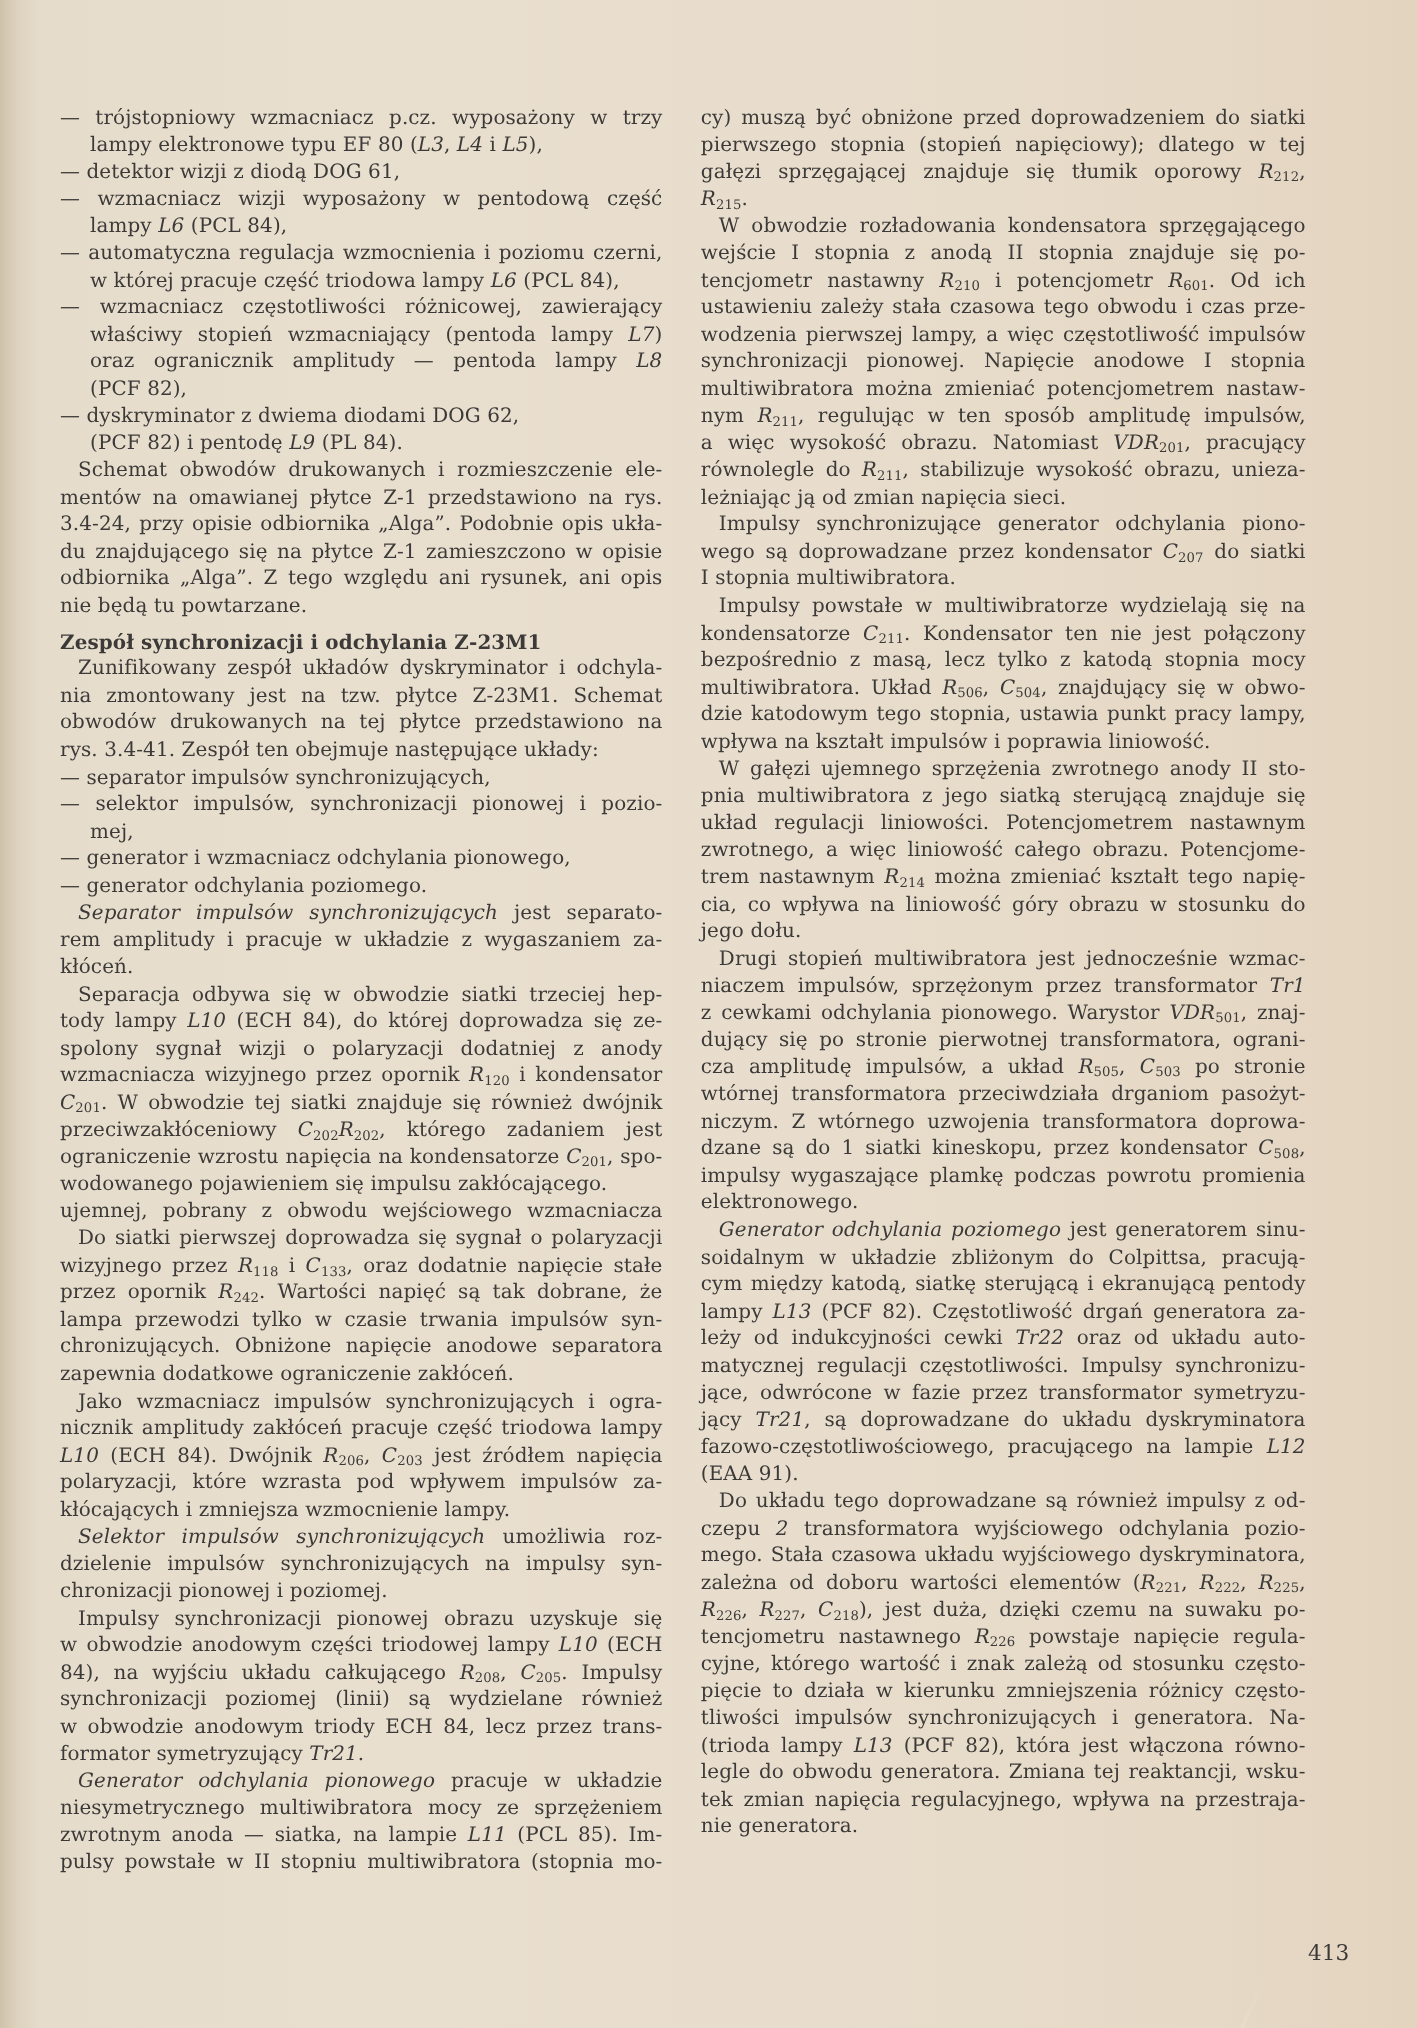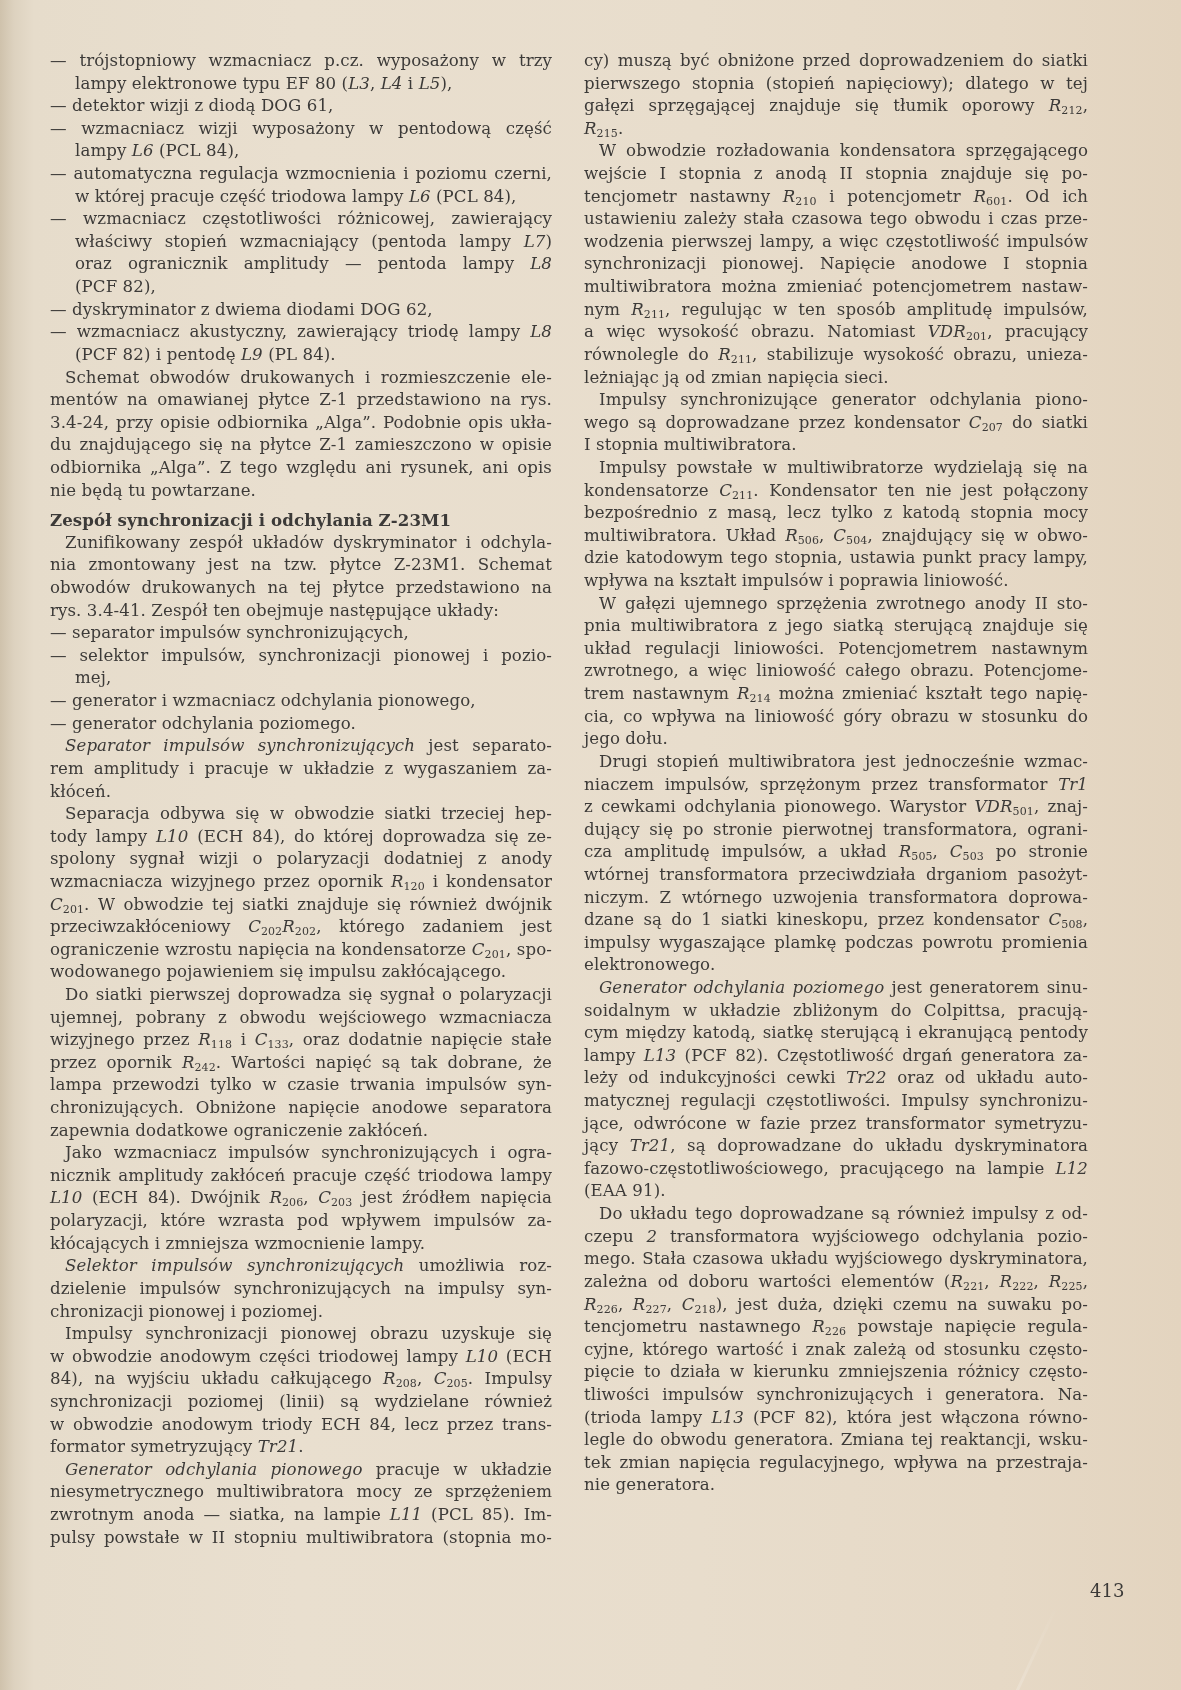--- a/index.html
+++ b/index.html
@@ -3,21 +3,21 @@
 <meta charset="utf-8">
 <style>
   html, body { margin:0; padding:0; }
   body {
     width:1181px; height:1690px; overflow:hidden;
     background: linear-gradient(90deg, #cfc2ac 0px, #ddd2bf 14px, #e6dccb 34px, #e9dfcf 300px, #e8ddcc 700px, #e6d9c6 1000px, #e3d4bf 1181px);
     position:relative;
     font-family: "DejaVu Serif", "Liberation Serif", serif;
     color:#3c3a38;
   }
-  .page { position:absolute; inset:0; }
+  .page { position:absolute; inset:0;margin-top:37px; }
   .col { position:absolute; top:50px; font-size:16.6px; }
   #col-left { left:50px; width:502px; }
   #col-right { left:584px; width:504px; }
   .ln {
     height:22.62px; line-height:22.62px;
     white-space:nowrap; text-align:justify; text-align-last:justify;
     letter-spacing:0.1px;
   }
   .ln.last { text-align-last:left; }
   .ln.dash { padding-left:0; }
@@ -46,21 +46,20 @@
       <div class="ln dash last">— detektor wizji z diodą DOG 61,</div>
       <div class="ln dash">— wzmacniacz wizji wyposażony w pentodową część</div>
       <div class="ln cont last">lampy <span class="it">L6</span> (PCL 84),</div>
       <div class="ln dash">— automatyczna regulacja wzmocnienia i poziomu czerni,</div>
       <div class="ln cont last">w której pracuje część triodowa lampy <span class="it">L6</span> (PCL 84),</div>
       <div class="ln dash">— wzmacniacz częstotliwości różnicowej, zawierający</div>
       <div class="ln cont">właściwy stopień wzmacniający (pentoda lampy <span class="it">L7</span>)</div>
       <div class="ln cont">oraz ogranicznik amplitudy — pentoda lampy <span class="it">L8</span></div>
       <div class="ln cont last">(PCF 82),</div>
       <div class="ln dash last">— dyskryminator z dwiema diodami DOG 62,</div>
-      <div class="ln dash">— wzmacniacz akustyczny, zawierający triodę lampy <span class="it">L8</span></div>
       <div class="ln cont last">(PCF 82) i pentodę <span class="it">L9</span> (PL 84).</div>
       <div class="ln ind">Schemat obwodów drukowanych i rozmieszczenie ele-</div>
       <div class="ln ">mentów na omawianej płytce Z-1 przedstawiono na rys.</div>
       <div class="ln ">3.4-24, przy opisie odbiornika „Alga”. Podobnie opis ukła-</div>
       <div class="ln ">du znajdującego się na płytce Z-1 zamieszczono w opisie</div>
       <div class="ln ">odbiornika „Alga”. Z tego względu ani rysunek, ani opis</div>
       <div class="ln last">nie będą tu powtarzane.</div>
       <div class="gap"></div>
       <div class="ln heading last">Zespół synchronizacji i odchylania Z-23M1</div>
       <div class="ln ind">Zunifikowany zespół układów dyskryminator i odchyla-</div>
@@ -76,22 +75,22 @@
       <div class="ln ">rem amplitudy i pracuje w układzie z wygaszaniem za-</div>
       <div class="ln last">kłóceń.</div>
       <div class="ln ind">Separacja odbywa się w obwodzie siatki trzeciej hep-</div>
       <div class="ln ">tody lampy <span class="it">L10</span> (ECH 84), do której doprowadza się ze-</div>
       <div class="ln ">spolony sygnał wizji o polaryzacji dodatniej z anody</div>
       <div class="ln ">wzmacniacza wizyjnego przez opornik <span class="it">R</span><sub>120</sub> i kondensator</div>
       <div class="ln "><span class="it">C</span><sub>201</sub>. W obwodzie tej siatki znajduje się również dwójnik</div>
       <div class="ln ">przeciwzakłóceniowy <span class="it">C</span><sub>202</sub><span class="it">R</span><sub>202</sub>, którego zadaniem jest</div>
       <div class="ln ">ograniczenie wzrostu napięcia na kondensatorze <span class="it">C</span><sub>201</sub>, spo-</div>
       <div class="ln last">wodowanego pojawieniem się impulsu zakłócającego.</div>
+      <div class="ln ">ujemnej, pobrany z obwodu wejściowego wzmacniacza</div>
       <div class="ln ind">Do siatki pierwszej doprowadza się sygnał o polaryzacji</div>
-      <div class="ln ">ujemnej, pobrany z obwodu wejściowego wzmacniacza</div>
       <div class="ln ">wizyjnego przez <span class="it">R</span><sub>118</sub> i <span class="it">C</span><sub>133</sub>, oraz dodatnie napięcie stałe</div>
       <div class="ln ">przez opornik <span class="it">R</span><sub>242</sub>. Wartości napięć są tak dobrane, że</div>
       <div class="ln ">lampa przewodzi tylko w czasie trwania impulsów syn-</div>
       <div class="ln ">chronizujących. Obniżone napięcie anodowe separatora</div>
       <div class="ln last">zapewnia dodatkowe ograniczenie zakłóceń.</div>
       <div class="ln ind">Jako wzmacniacz impulsów synchronizujących i ogra-</div>
       <div class="ln ">nicznik amplitudy zakłóceń pracuje część triodowa lampy</div>
       <div class="ln "><span class="it">L10</span> (ECH 84). Dwójnik <span class="it">R</span><sub>206</sub>, <span class="it">C</span><sub>203</sub> jest źródłem napięcia</div>
       <div class="ln ">polaryzacji, które wzrasta pod wpływem impulsów za-</div>
       <div class="ln last">kłócających i zmniejsza wzmocnienie lampy.</div>

